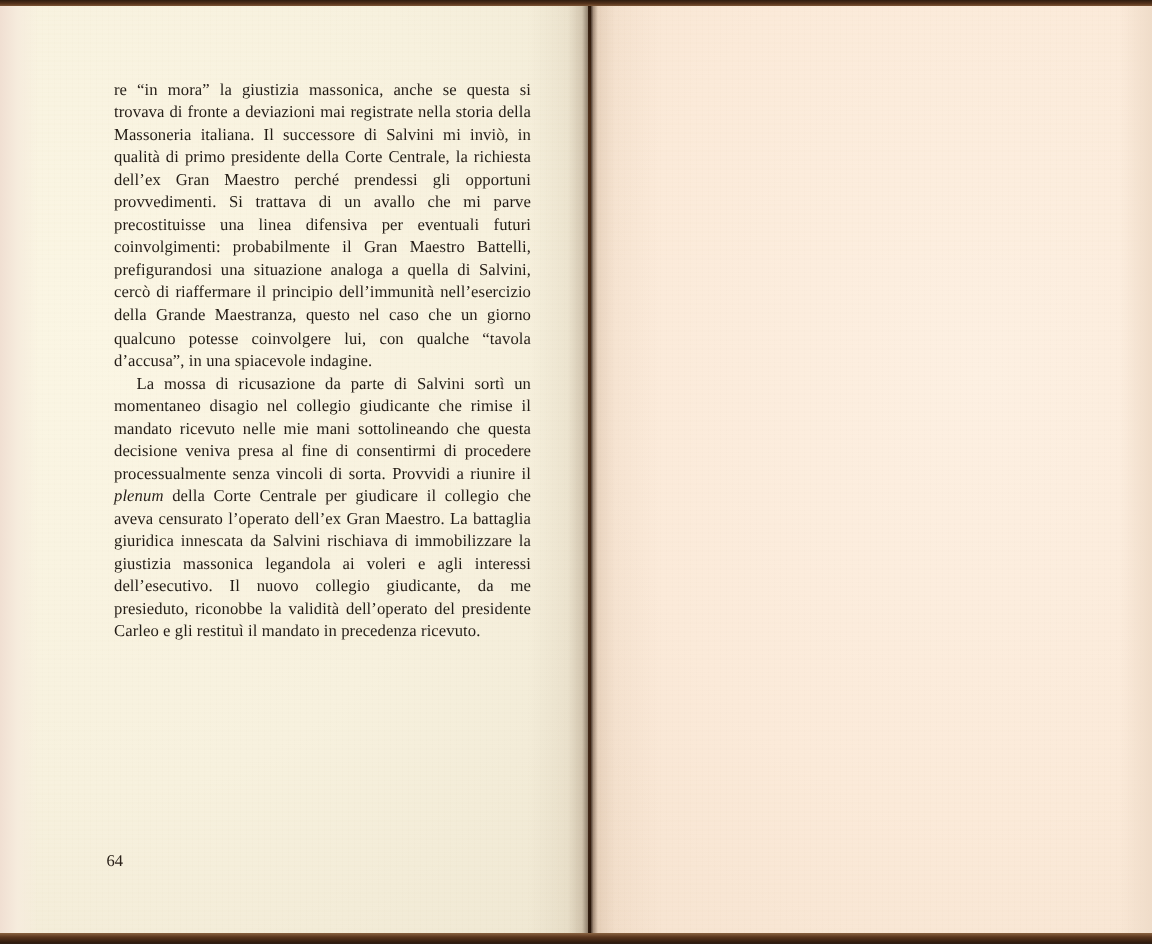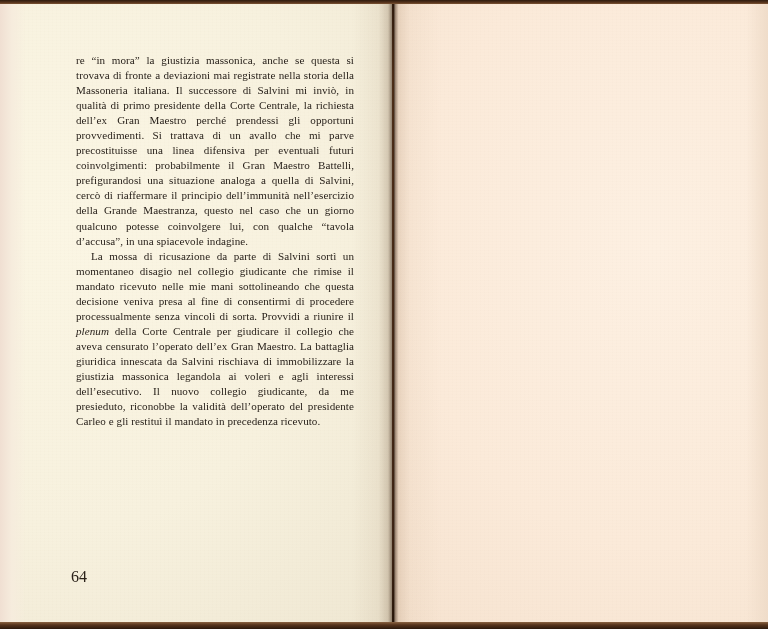--- a/index.html
+++ b/index.html
@@ -134,21 +134,21 @@
   .textblock p {
     margin: 0;
     text-indent: 1.35em;
   }
   .textblock p.noindent { text-indent: 0; }
   .textblock i { font-style: italic; }
 
   
   .folio {
     position: absolute;
-    font-size: 16px;
+    font-size: 11px;
     color: #2a2119;
     z-index: 10;
   }
   .folio-left  { left: 71px;  top: 565px; }
 </style>
 </head>
 <body>
 
 <div id="scan">
 

